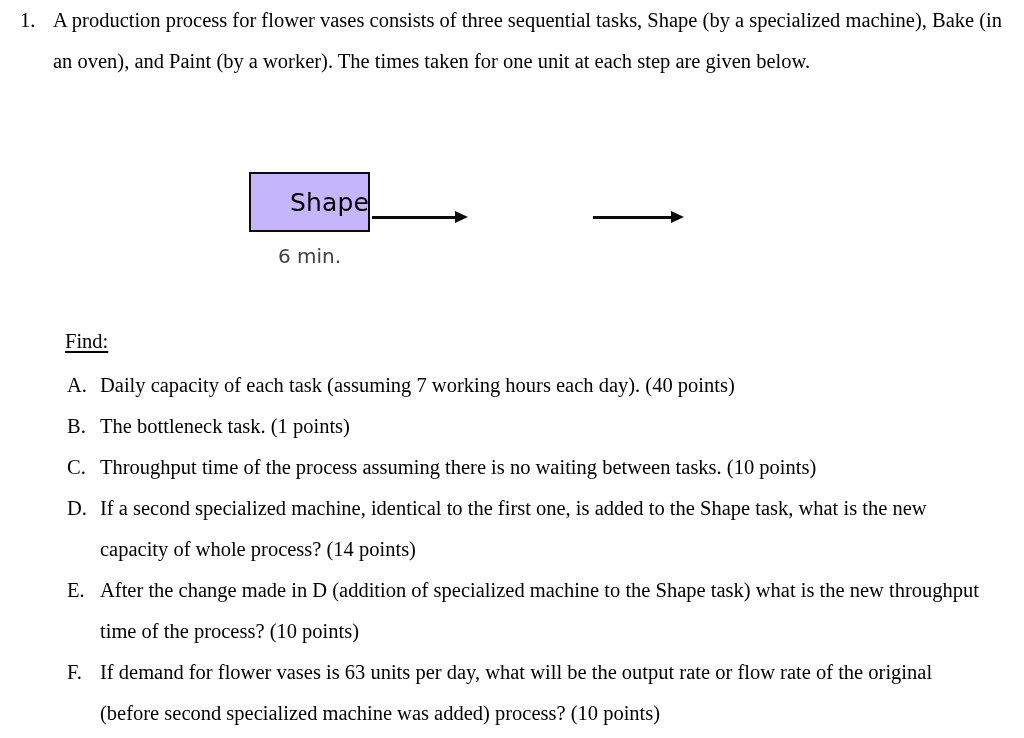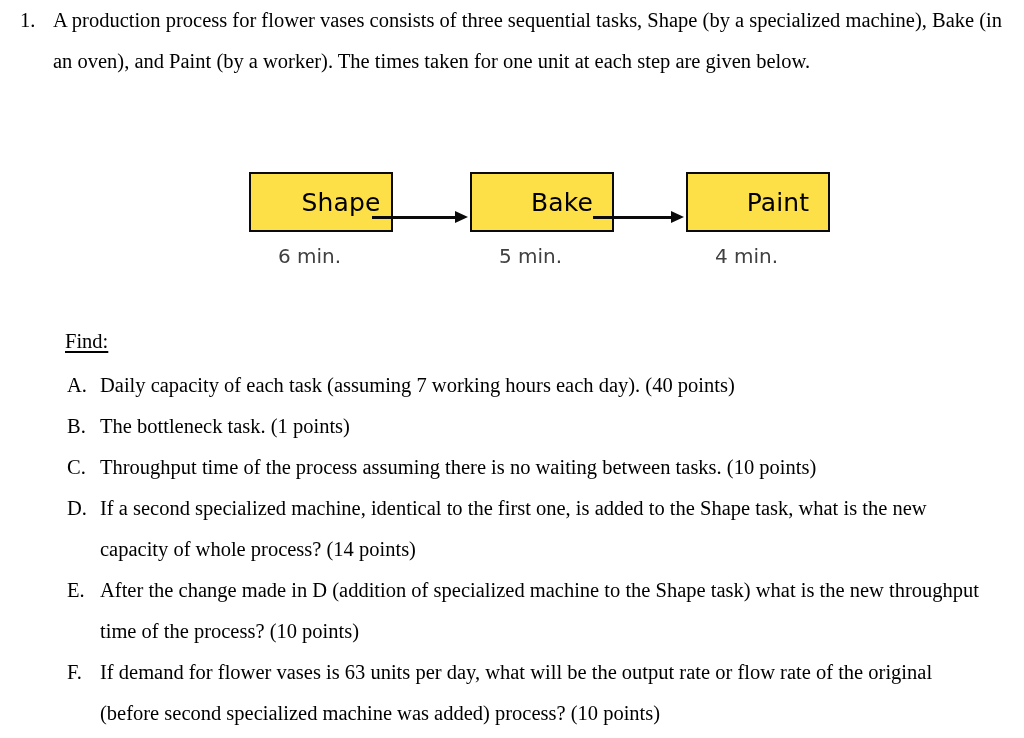--- a/index.html
+++ b/index.html
@@ -52,24 +52,24 @@
     top: 172px;
     width: 1024px;
     height: 110px;
   }
   .flow-stage {
     position: absolute;
     top: 0;
   }
   .flow-box {
     box-sizing: border-box;
-    width: 144px;
+    width: 121px;
     height: 60px;
     border: 2.5px solid #0a0a0a;
-    background: #fde047;
+    background: #c4b5fd;
     display: flex;
     align-items: center;
     justify-content: center;
     font-family: "DejaVu Sans", "Liberation Sans", sans-serif;
     font-size: 25px;
     line-height: 1;
     color: #000000;
     letter-spacing: 0.1px;
     padding-left: 40px;
   }
@@ -156,34 +156,26 @@
   <div class="flow-stage" style="left:249px;">
     <div class="flow-box">Shape</div>
     <div class="flow-time">6 min.</div>
   </div>
 
   <div class="flow-arrow" style="left:372px; width:96px;">
     <div class="shaft" style="width:84px;"></div>
     <div class="head"></div>
   </div>
 
-  <div class="flow-stage" style="left:470px;">
-    <div class="flow-box">Bake</div>
-    <div class="flow-time">5 min.</div>
-  </div>
 
   <div class="flow-arrow" style="left:593px; width:91px;">
     <div class="shaft" style="width:79px;"></div>
     <div class="head"></div>
   </div>
 
-  <div class="flow-stage" style="left:686px;">
-    <div class="flow-box">Paint</div>
-    <div class="flow-time">4 min.</div>
-  </div>
 
 </div>
 
 <div id="find-section">
   <div id="find-heading">Find:</div>
 
   <div id="find-list">
 
     <div class="find-row">
       <div class="find-marker">A.</div>

